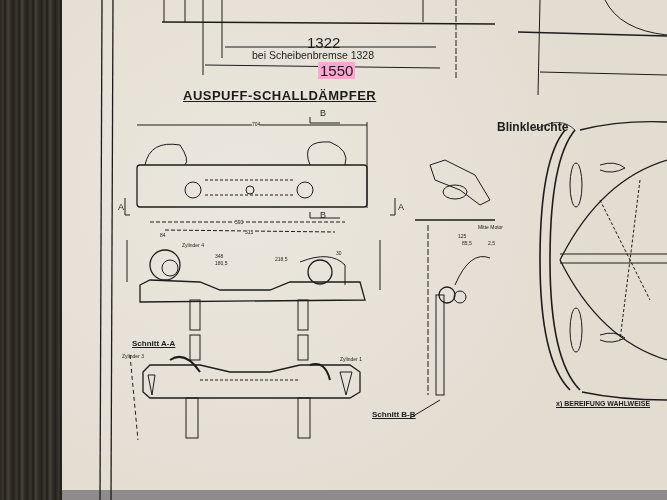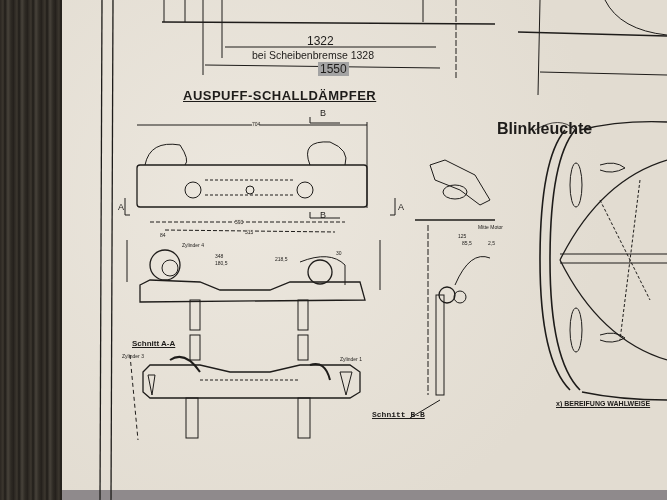--- a/index.html
+++ b/index.html
@@ -5,21 +5,21 @@
   html,body{margin:0;padding:0;}
   body{width:667px;height:500px;overflow:hidden;position:relative;background:#3a352f;font-family:"Liberation Sans",sans-serif;}
   .wood{position:absolute;left:0;top:0;width:62px;height:500px;
     background:repeating-linear-gradient(90deg,#2a2621 0px,#3c372f 3px,#1f1c18 5px,#47423a 8px,#2e2a24 11px,#231f1b 14px);}
   .paper{position:absolute;left:62px;top:0;width:605px;height:490px;background:#e6e0d6;
     background-image:radial-gradient(circle at 30% 40%,#ece7de 0%,#e2dcd1 70%);}
   .shadow-band{position:absolute;left:62px;top:490px;width:605px;height:10px;background:#8f8a8c;}
   svg{position:absolute;left:0;top:0;}
   .lbl{position:absolute;color:#1e1c1a;white-space:nowrap;}
   .title{font-weight:bold;font-size:13px;text-decoration:underline;letter-spacing:0.5px;}
-  .dim{font-size:12px;}
+  .dim{font-size:15px;}
   .small{font-size:5px;}
   .sect{font-size:8px;font-weight:bold;text-decoration:underline;}
 </style>
 </head>
 <body>
 
 <div class="wood"></div>
 <div class="paper"></div>
 <div class="shadow-band"></div>
 
@@ -107,42 +107,42 @@
     <line x1="560" y1="254" x2="667" y2="254"></line>
     <line x1="560" y1="263" x2="667" y2="263"></line>
     <line x1="600" y1="200" x2="650" y2="300" stroke-dasharray="3 2"></line>
     <line x1="640" y1="180" x2="620" y2="340" stroke-dasharray="3 2"></line>
     <path d="M535 130 Q560 115 575 130" stroke-width="0.8"></path>
   </g>
 </svg>
 
 <div class="lbl dim" style="left:307px;top:34px;">1322</div>
 <div class="lbl dim" style="left:252px;top:49px;font-size:10.5px;">bei Scheibenbremse 1328</div>
-<div class="lbl dim" style="left:318px;top:62px;background:#a3a3a3;padding:0 2px;">1550</div>
+<div class="lbl dim" style="left:318px;top:62px;background:#f9a8d4;padding:0 2px;">1550</div>
 
 <div class="lbl title" style="left:183px;top:88px;">AUSPUFF-SCHALLDÄMPFER</div>
 <div class="lbl small" style="left:252px;top:121px;background:#e6e0d6;">704</div>
 <div class="lbl" style="left:118px;top:202px;font-size:9px;">A</div>
 <div class="lbl" style="left:398px;top:202px;font-size:9px;">A</div>
 <div class="lbl" style="left:320px;top:108px;font-size:9px;">B</div>
 <div class="lbl" style="left:320px;top:210px;font-size:9px;">B</div>
 
 <div class="lbl small" style="left:235px;top:219px;background:#e6e0d6;">593</div>
 <div class="lbl small" style="left:245px;top:229px;background:#e6e0d6;">515</div>
 <div class="lbl small" style="left:215px;top:253px;">348</div>
 <div class="lbl small" style="left:215px;top:260px;">180,5</div>
 <div class="lbl small" style="left:275px;top:256px;">218,5</div>
 <div class="lbl small" style="left:336px;top:250px;">30</div>
 <div class="lbl small" style="left:160px;top:232px;">84</div>
 <div class="lbl small" style="left:182px;top:242px;">Zylinder 4</div>
 <div class="lbl small" style="left:122px;top:353px;">Zylinder 3</div>
 <div class="lbl small" style="left:340px;top:356px;">Zylinder 1</div>
 
 <div class="lbl sect" style="left:132px;top:339px;text-align:center;">Schnitt A-A</div>
-<div class="lbl sect" style="left:372px;top:410px;font-family:Liberation Mono, monospace;">Schnitt B-B</div>
+<div class="lbl sect" style="left:372px;top:410px;">Schnitt B-B</div>
 
 <div class="lbl small" style="left:478px;top:224px;">Mitte Motor</div>
 <div class="lbl small" style="left:458px;top:233px;">125</div>
 <div class="lbl small" style="left:462px;top:240px;">85,5</div>
 <div class="lbl small" style="left:488px;top:240px;">2,5</div>
 
-<div class="lbl" style="left:497px;top:120px;font-size:16px;font-weight:bold;">Blinkleuchte</div>
+<div class="lbl" style="left:497px;top:120px;font-size:12px;font-weight:bold;">Blinkleuchte</div>
 <div class="lbl" style="left:556px;top:400px;font-size:7px;font-weight:bold;text-decoration:underline;">x) BEREIFUNG  WAHLWEISE</div>
 
 </body></html>

